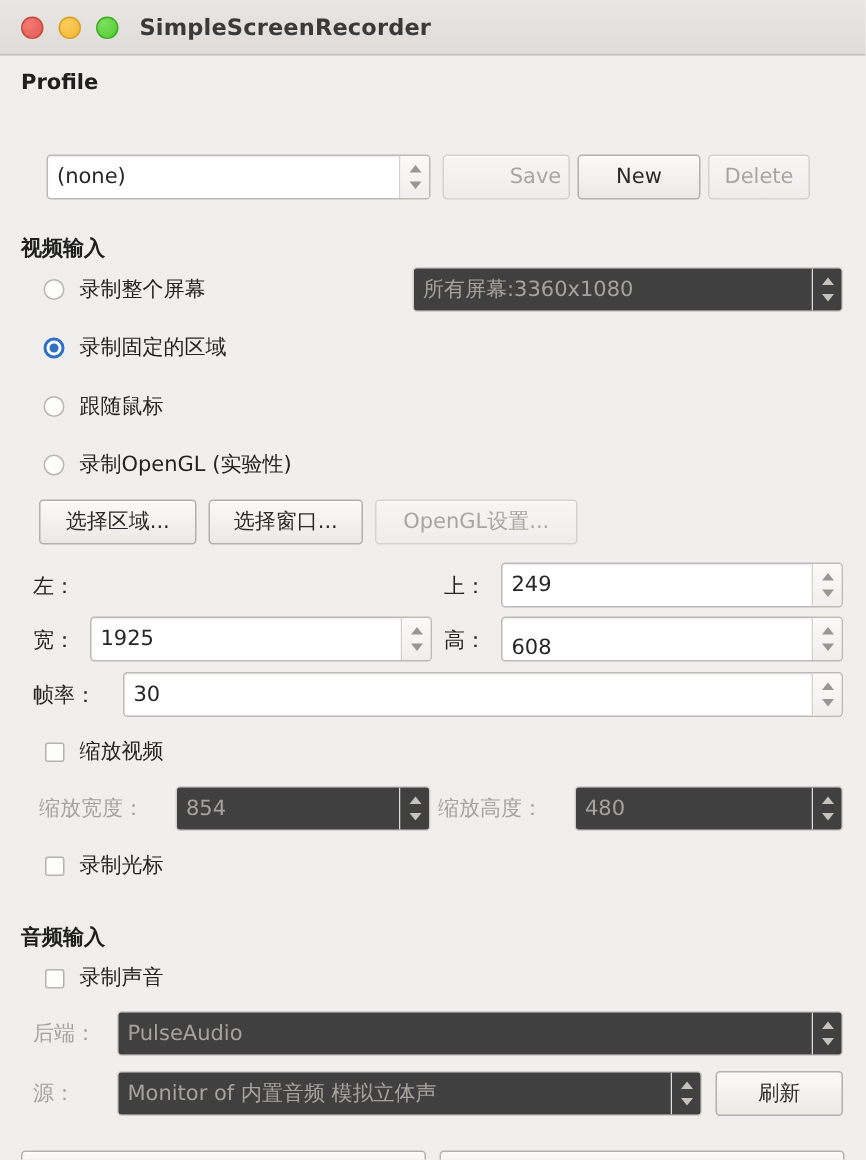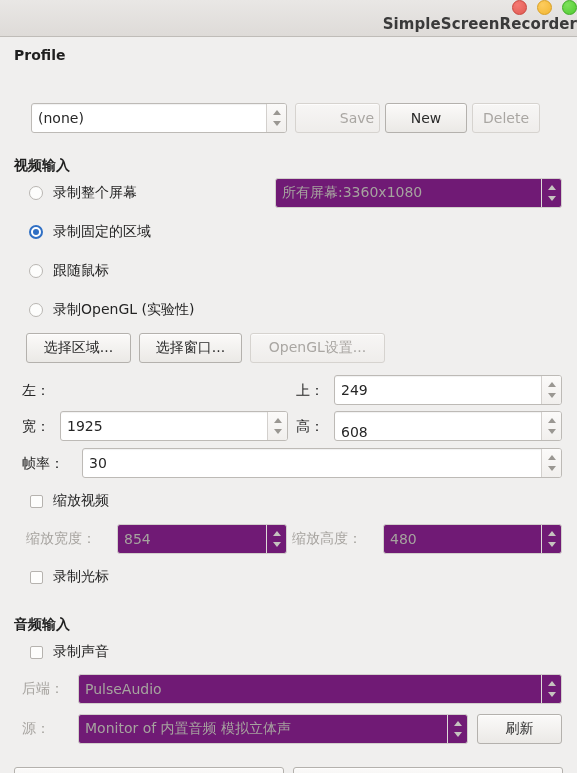--- a/index.html
+++ b/index.html
@@ -17,22 +17,21 @@
     -webkit-font-smoothing: antialiased;
   }
 
   
   .titlebar {
     position: relative;
     height: 36px;
     background: linear-gradient(to bottom, #e9e7e5 0%, #dedbd8 100%);
     border-bottom: 1px solid #bfbcb8;
     display: flex;
-    align-items: flex-end;
-    flex-direction: column;
+    align-items: center;
   }
   .tl-buttons {
     display: flex;
     align-items: center;
     gap: 10px;
     margin-left: 14px;
   }
   .tl-btn {
     width: 15px;
     height: 15px;
@@ -73,21 +72,21 @@
     border-radius: 3px;
     display: flex;
     align-items: center;
     position: relative;
     font-size: 14px;
     color: #262626;
     padding: 0 6px;
     box-shadow: inset 0 1px 1px rgba(0,0,0,0.06);
   }
   .field.disabled {
-    background: #701a75;
+    background: #404040;
     border-color: #d2cfcc;
     color: #a6a39f;
     box-shadow: none;
   }
   .field .val { flex: 1; overflow: hidden; white-space: nowrap; }
 
   
   .spin {
     position: absolute;
     top: 0; right: 0;

